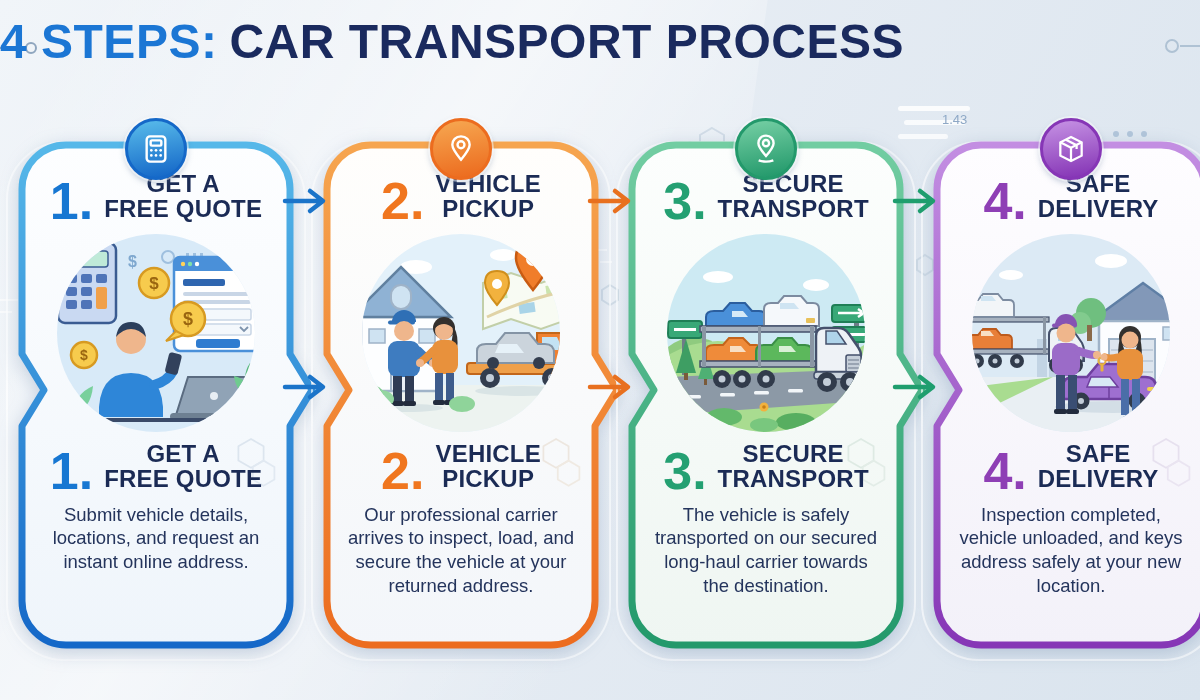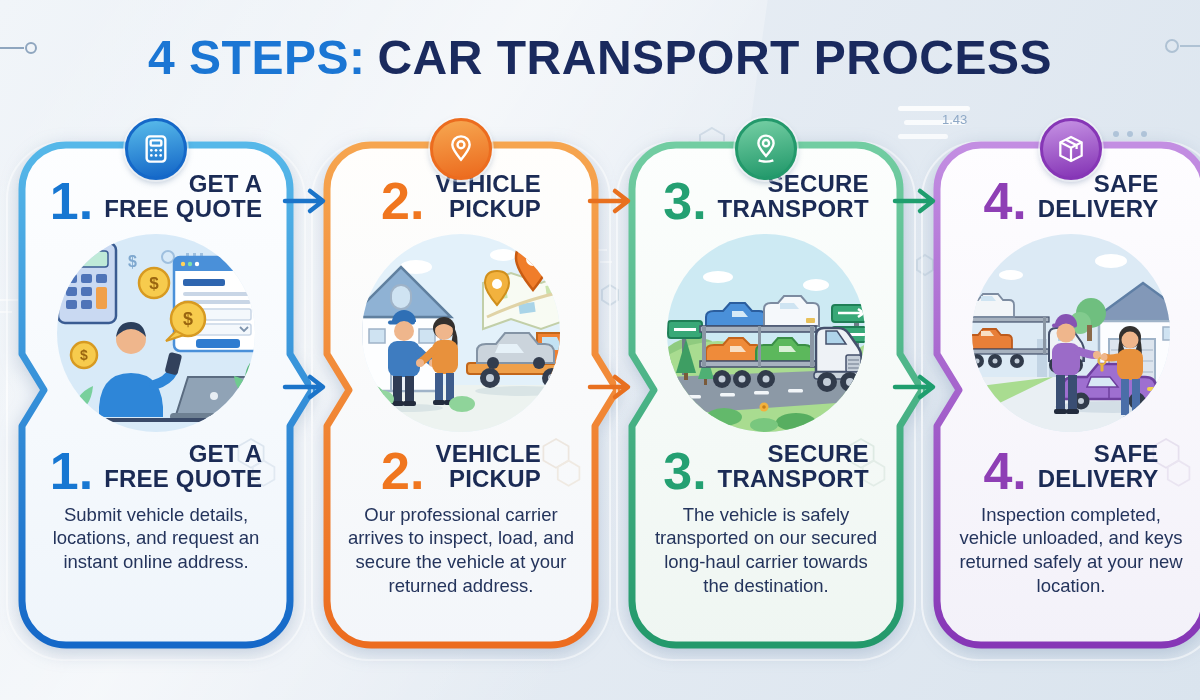--- a/index.html
+++ b/index.html
@@ -8,21 +8,21 @@
     font-family:"Liberation Sans","DejaVu Sans",sans-serif;
     background:linear-gradient(118deg,#F1F5F9 0%,#E7EDF4 40%,#DAE4EE 100%);
   }
   body::before{
     content:"";position:absolute;left:-200px;top:-100px;width:900px;height:1100px;
     background:linear-gradient(115deg,rgba(255,255,255,0) 20%,rgba(255,255,255,.55) 50%,rgba(255,255,255,0) 80%);
     transform:rotate(8deg);pointer-events:none;
   }
   .decor-layer{position:absolute;inset:0;z-index:0;}
   .page-title{
-    position:absolute;top:30px;left:0;width:100%;text-align:center;z-index:2;
+    position:absolute;top:14px;left:0;width:100%;z-index:2;
     font-size:48px;font-weight:800;letter-spacing:.5px;white-space:nowrap;
   }
   .page-title .tp{color:#1B76D4;margin-right:12px;}
   .page-title .tm{color:#1A2A5E;}
 
   .card{position:absolute;top:145px;width:268px;height:500px;z-index:2;}
   .card::before{
     content:"";position:absolute;inset:-4px -16px -16px -16px;
     border:2px solid rgba(255,255,255,.65);border-radius:58px;z-index:0;
   }
@@ -38,21 +38,21 @@
     box-shadow:0 0 0 2px rgba(255,255,255,.5),0 3px 6px rgba(70,100,140,.35);
     display:flex;align-items:center;justify-content:center;
   }
   .badge svg{width:32px;height:32px;}
   .head{
     position:relative;z-index:2;display:flex;align-items:flex-end;justify-content:center;
     gap:11px;margin-top:26px;
   }
   .head.bottom{margin-top:2px;}
   .num{font-size:52px;font-weight:800;line-height:.82;color:var(--accent);}
-  .ttl{font-size:24px;font-weight:800;line-height:1.06;color:#1B2B55;text-align:right;padding-bottom:1px;letter-spacing:.2px;}
+  .ttl{font-size:24px;font-weight:800;line-height:1.06;color:#1B2B55;text-align:center;padding-bottom:1px;letter-spacing:.2px;}
   .ttl span{display:block;}
   .illus{position:relative;z-index:1;width:240px;height:212px;margin:4px auto 0;}
   .scene{position:absolute;inset:0;width:100%;height:100%;}
   .desc{
     position:relative;z-index:2;width:234px;margin:10px auto 0;text-align:center;
     font-size:18.5px;font-weight:500;line-height:1.28;color:#24345C;
   }
   .hexdec{position:absolute;right:12px;top:292px;width:54px;height:58px;opacity:.5;z-index:1;}
   .arrow{position:absolute;width:46px;height:30px;z-index:2;}
 </style>
@@ -539,21 +539,21 @@
       </g>
     </svg>
   </div>
   <div class="head bottom">
     <span class="num">4.</span>
     <span class="ttl">
         <span>SAFE</span>
         <span>DELIVERY</span>
       </span>
   </div>
-  <p class="desc">Inspection completed, vehicle unloaded, and keys returned safely at your new location.</p>
+  <p class="desc">Inspection completed, vehicle unloaded, and keys address safely at your new location.</p>
   <svg class="hexdec" viewBox="0 0 60 64">
     <polygon points="30,2 44,10 44,26 30,34 16,26 16,10" fill="none" stroke="#D6CCE2" stroke-width="2"></polygon>
     <polygon points="44,26 56,33 56,47 44,54 32,47 32,33" fill="none" stroke="#DED5E8" stroke-width="2"></polygon>
   </svg>
 </div>
 
 <svg class="arrow" style="left:282px;top:186px;" viewBox="0 0 46 30">
   <path d="M3 15 H40 M28 5 L41 15 L28 25" fill="none" stroke-width="4.5" stroke-linecap="round" stroke-linejoin="round" stroke="#1B74C9"></path>
 </svg>
 <svg class="arrow" style="left:282px;top:372px;" viewBox="0 0 46 30">

